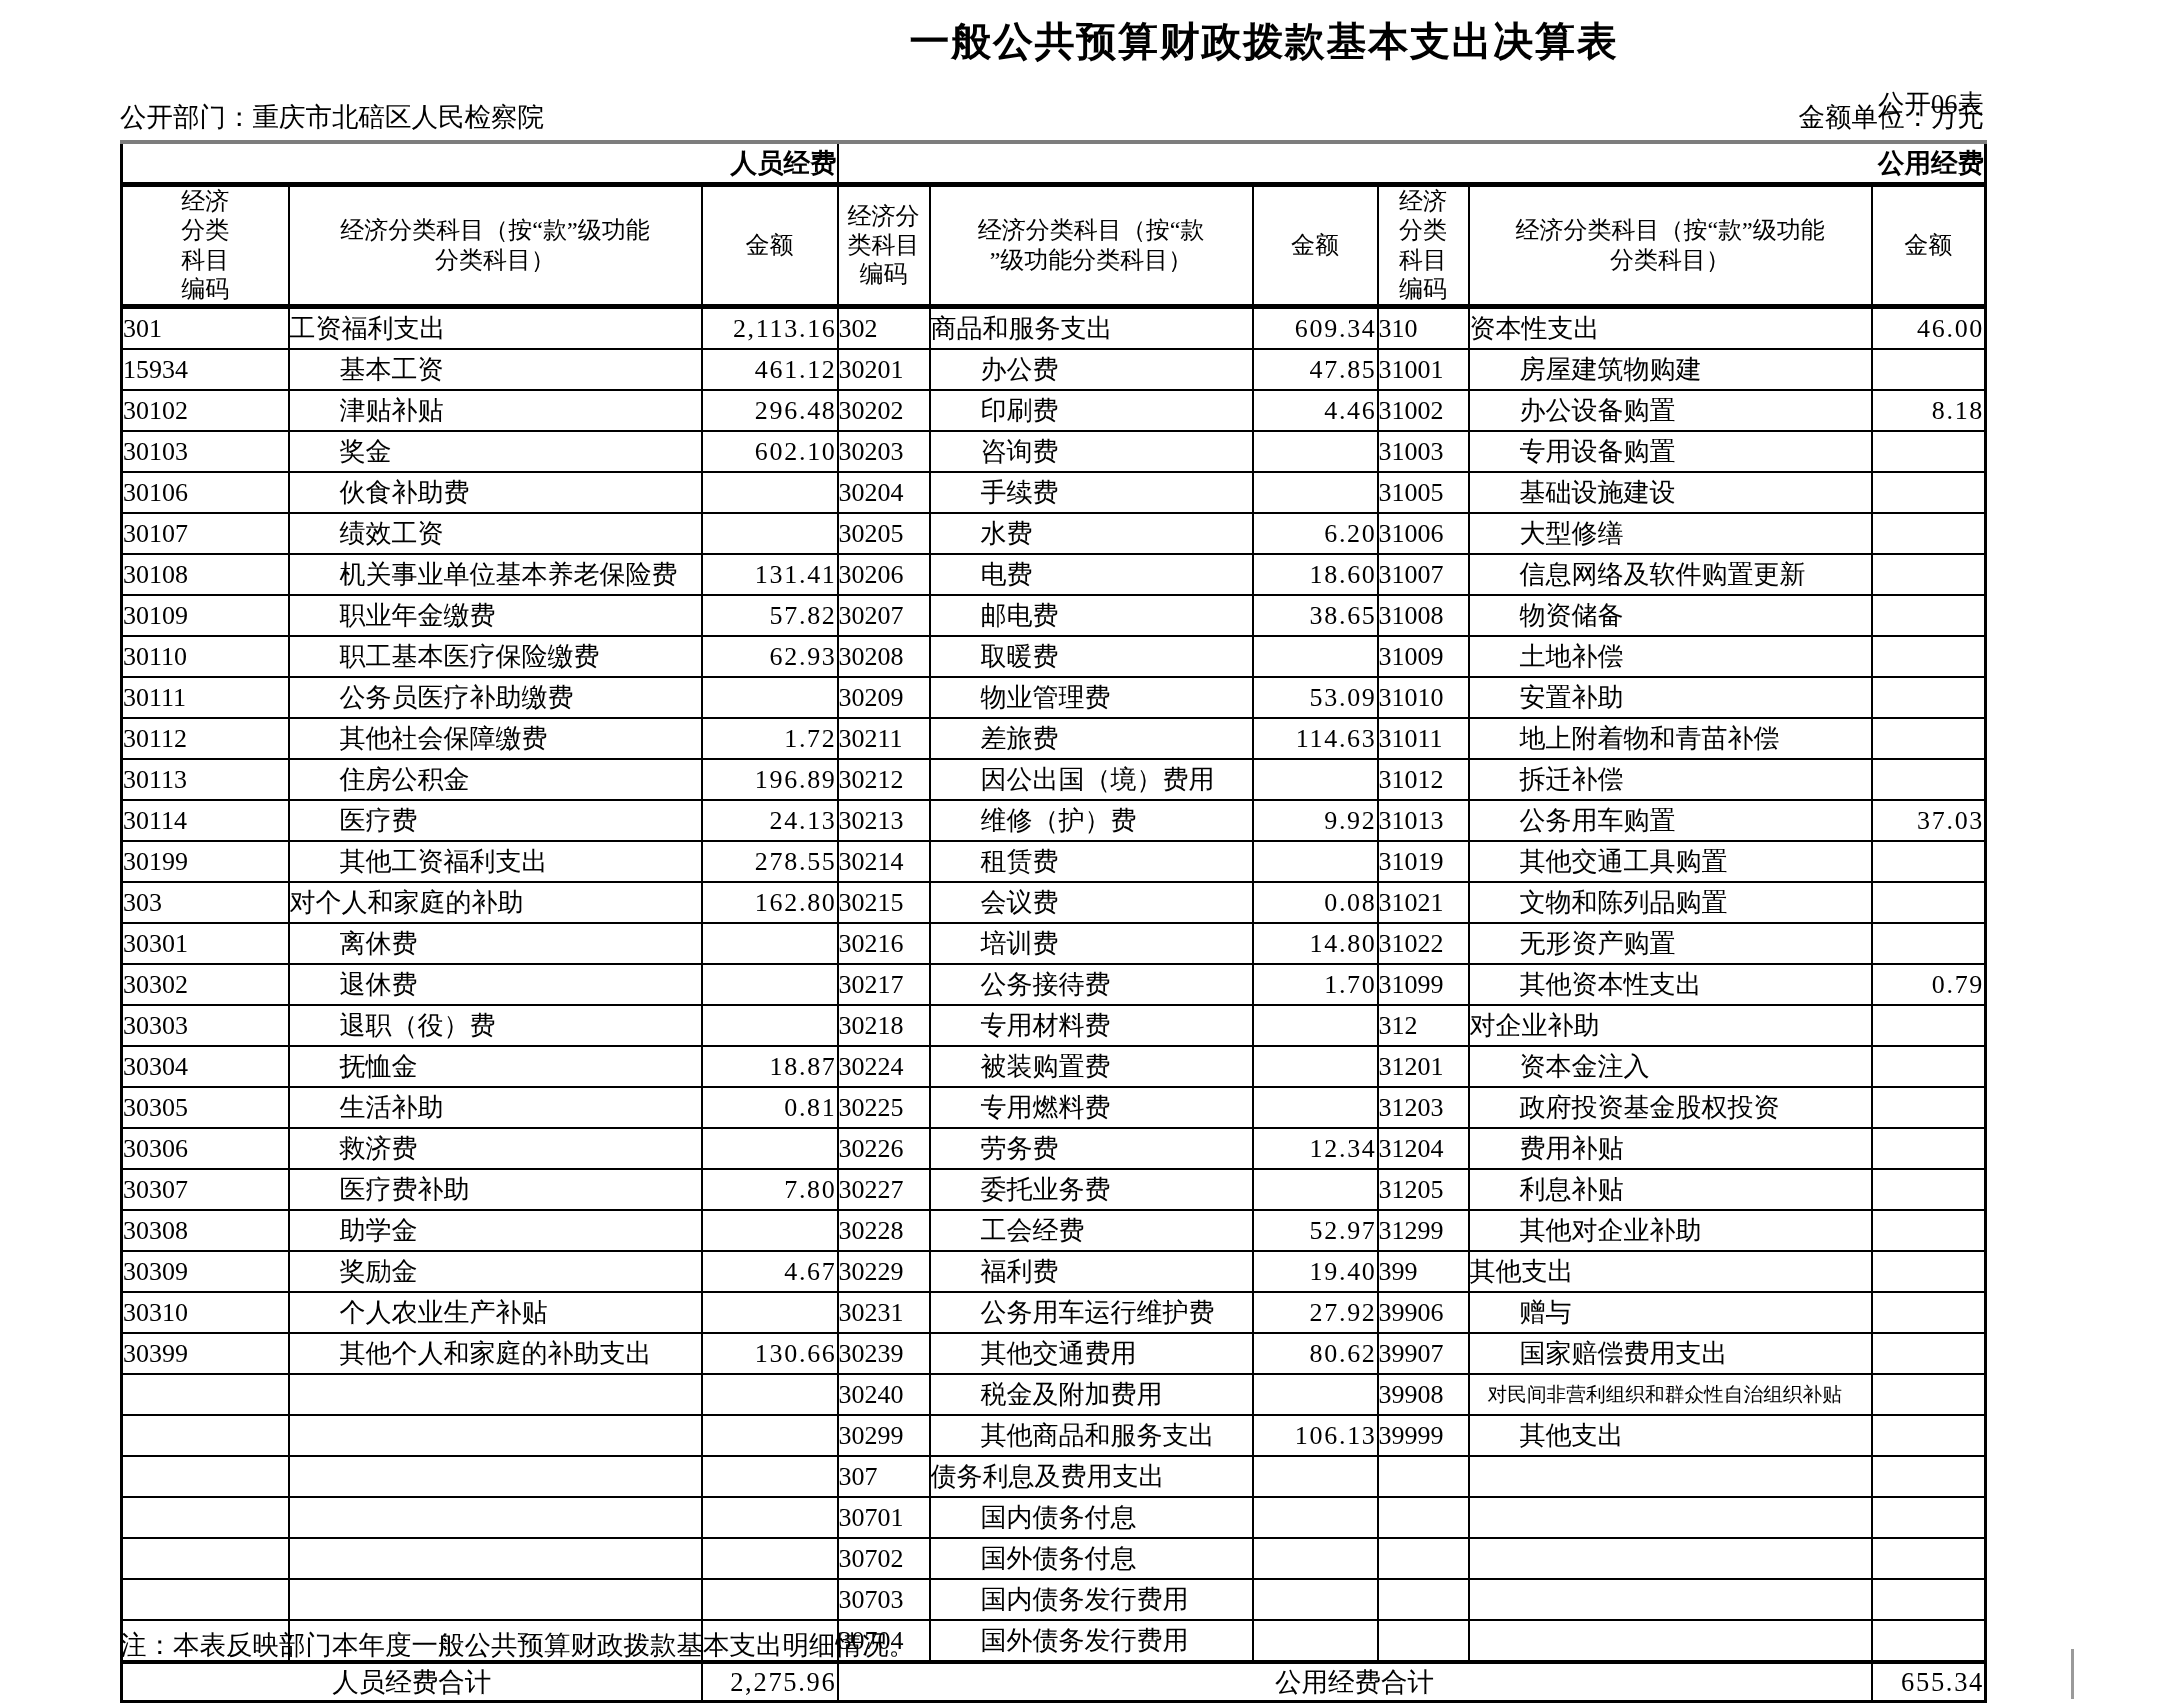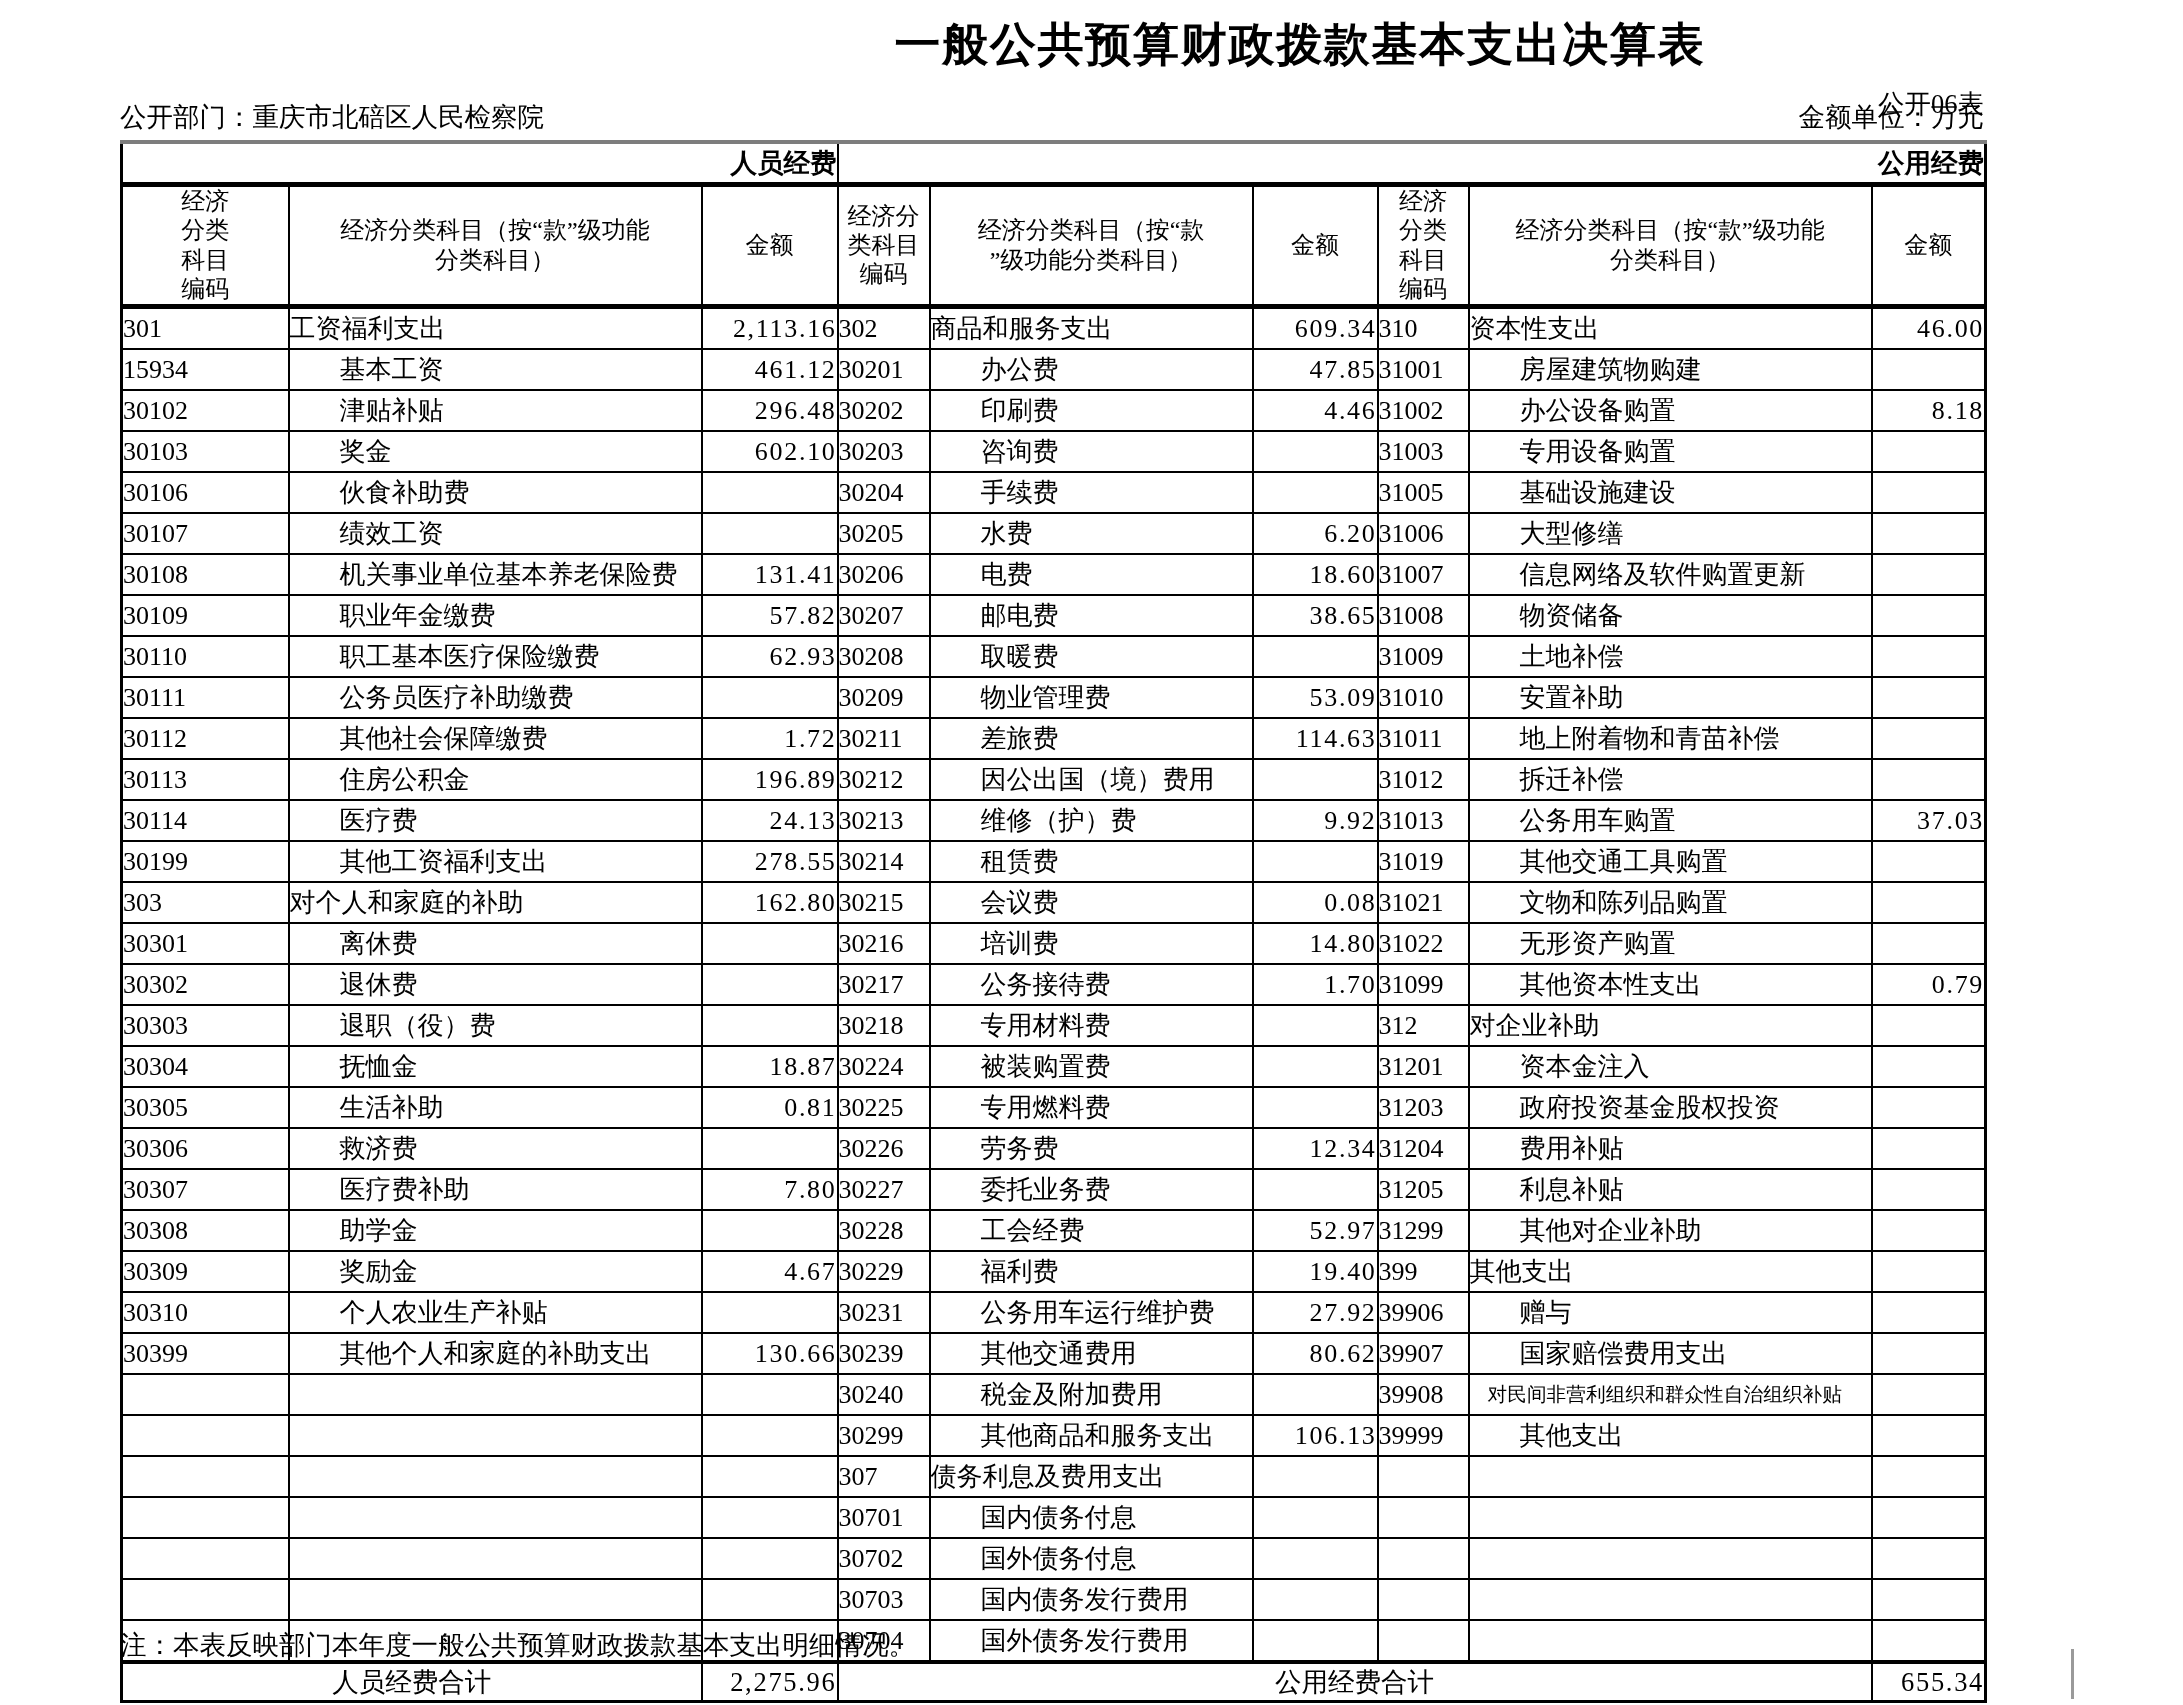--- a/index.html
+++ b/index.html
@@ -8,24 +8,24 @@
     width:2183px;
     height:1705px;
     background:#ffffff;
     font-family:"Liberation Serif","DejaVu Serif",serif;
     color:#000;
     overflow:hidden;
   }
   .title{
     position:absolute;
     top:13.7px;
-    left:1300px;
+    left:1264px;
     transform:translateX(-50%);
     font-family:"Liberation Sans","DejaVu Sans",sans-serif;
-    font-size:46px;
+    font-size:40px;
     font-weight:bold;
     letter-spacing:1.7px;
     white-space:nowrap;
   }
   .sheet-label{
     position:absolute;
     top:62px;
     right:199px;
     font-size:26.5px;
     white-space:nowrap;

